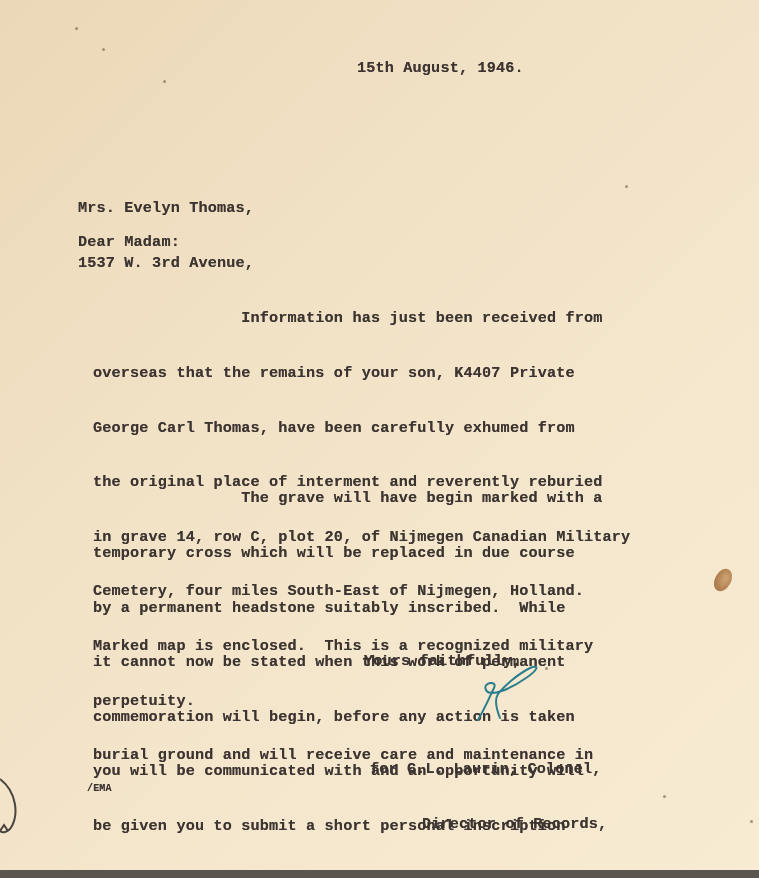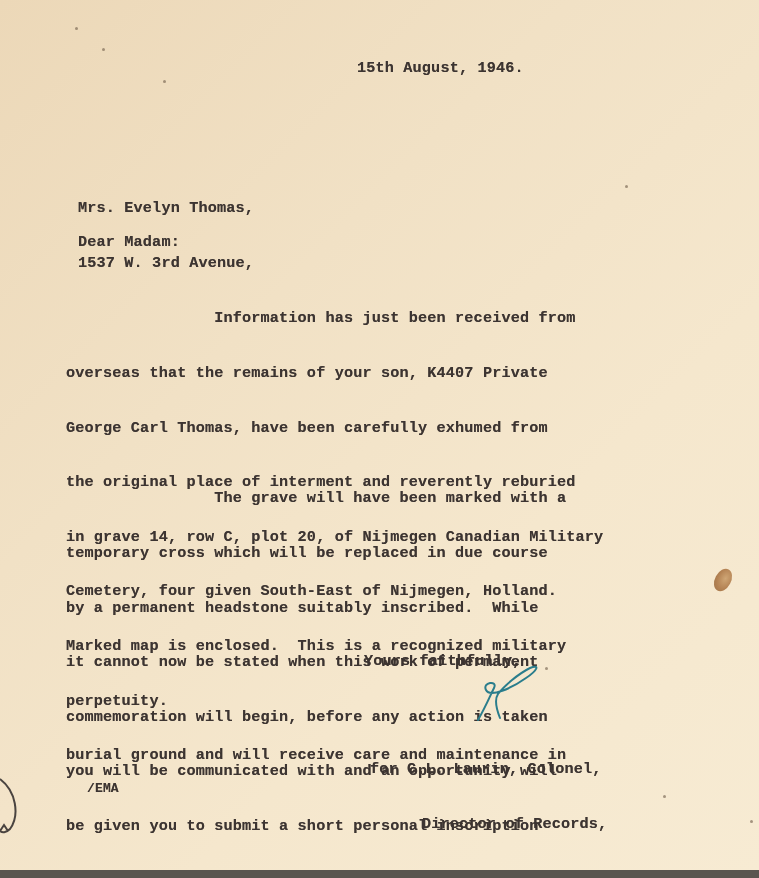--- a/index.html
+++ b/index.html
@@ -34,31 +34,31 @@
       font-weight: bold;
       white-space: pre;
       letter-spacing: 0.15px;
       color: #3c3431;
       text-shadow: 0 0 0.6px rgba(60,52,49,0.6);
     }
     .date { left: 357px; top: 59px; }
     .address { left: 78px; top: 163px; text-align: center; }
     .address div { height: 18.2px; }
     .salutation { left: 78px; top: 233px; text-align: right; }
-    .para { left: 66px; }
+    .para { left: 93px; }
     .para div { height: 18.2px; }
     .para1 { top: 273px; }
     .para2 { top: 453px; }
     .closing { left: 340px; top: 652px; margin-left: 24px; }
     .signature-block { left: 368px; top: 724px; }
     .signature-block div { height: 18.2px; }
     .sig-l1 { padding-left: 2px; }
     .sig-l2 { padding-left: 54px; }
     .sig-l3 { padding-left: 45px; }
-    .ref { left: 87px; top: 780px; font-size: 13px; }
+    .ref { left: 87px; top: 780px; font-size: 10px; }
     .signature {
       position: absolute;
       left: 460px; top: 658px;
       width: 90px; height: 72px;
     }
     .margin-mark {
       position: absolute;
       left: -20px; top: 775px;
       width: 40px; height: 60px;
     }
@@ -92,28 +92,28 @@
   </div>
 
   <div class="typed salutation">Dear Madam:</div>
 
   <div class="typed para para1">
     <div>                Information has just been received from</div>
     <div>overseas that the remains of your son, K4407 Private</div>
     <div>George Carl Thomas, have been carefully exhumed from</div>
     <div>the original place of interment and reverently reburied</div>
     <div>in grave 14, row C, plot 20, of Nijmegen Canadian Military</div>
-    <div>Cemetery, four given South-East of Nijmegen, Holland.</div>
+    <div>Cemetery, four miles South-East of Nijmegen, Holland.</div>
     <div>Marked map is enclosed.  This is a recognized military</div>
     <div>perpetuity.</div>
     <div>burial ground and will receive care and maintenance in</div>
   </div>
 
   <div class="typed para para2">
-    <div>                The grave will have been marked with a</div>
+    <div>                The grave will have begin marked with a</div>
     <div>temporary cross which will be replaced in due course</div>
     <div>by a permanent headstone suitably inscribed.  While</div>
     <div>it cannot now be stated when this work of permanent</div>
     <div>commemoration will begin, before any action is taken</div>
     <div>you will be communicated with and an opportunity will</div>
     <div>be given you to submit a short personal inscription</div>
     <div>of your own choice for engraving on the headstone.</div>
     
     
   </div>

